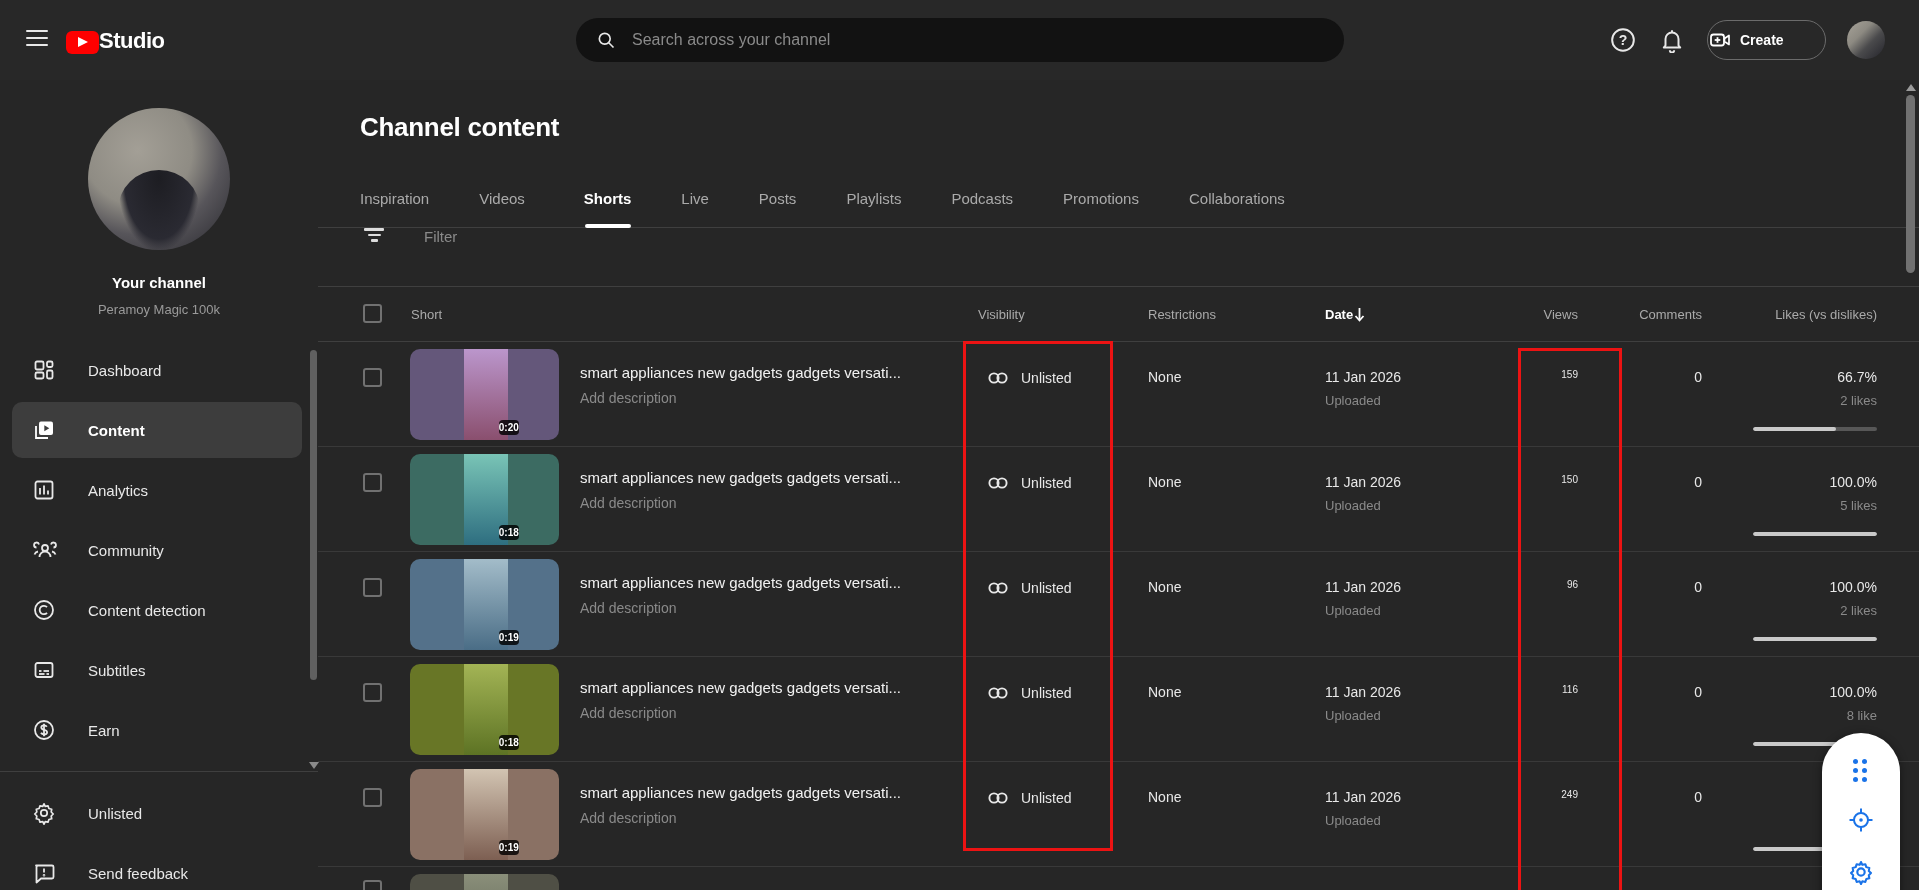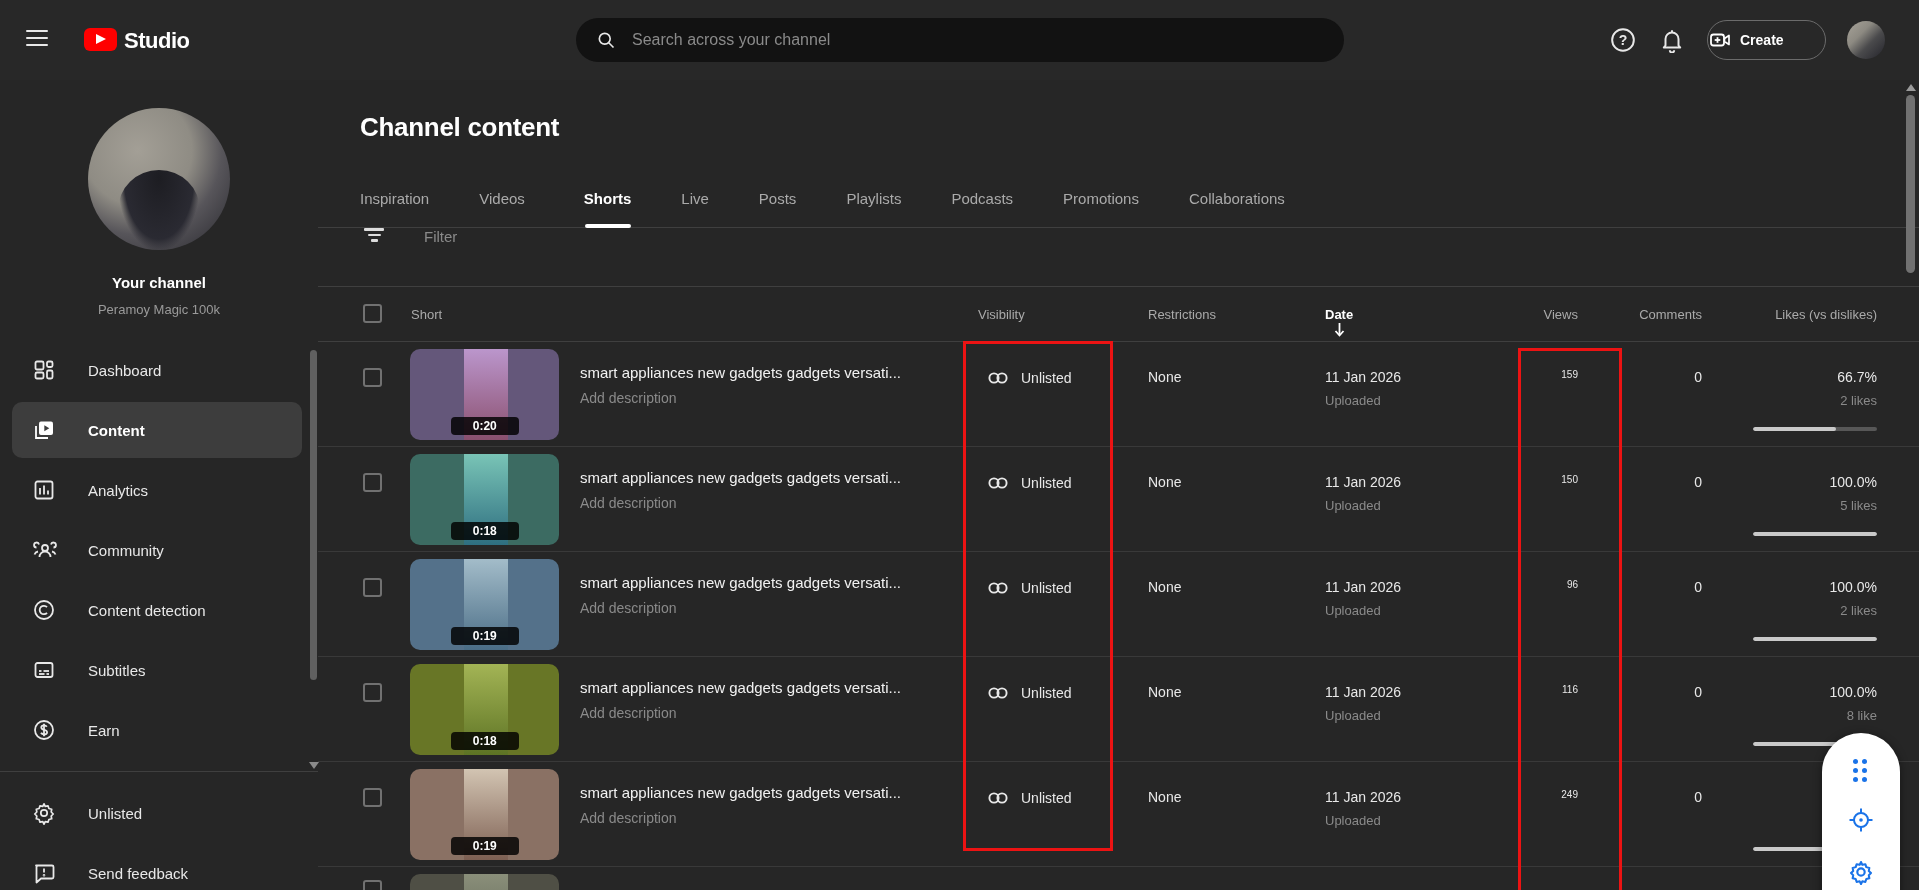--- a/index.html
+++ b/index.html
@@ -4,21 +4,21 @@
 <style>
   * { margin:0; padding:0; box-sizing:border-box; }
   html,body { width:1919px; height:890px; overflow:hidden; background:#262626;
     font-family:"Liberation Sans","DejaVu Sans",sans-serif; }
   .app { position:relative; width:1919px; height:890px; background:#262626; overflow:hidden; }
 
   
   .topbar { position:absolute; left:0; top:0; width:1919px; height:80px; background:#282828; z-index:40; }
   .hamburger { position:absolute; left:26px; top:30px; width:22px; height:18px; cursor:pointer; }
   .hamburger i { display:block; height:2px; background:#e8e8e8; margin-bottom:5px; border-radius:1px; }
-  .logo { position:absolute; left:84px; top:28px; display:flex; align-items:flex-start; gap:7px; }
+  .logo { position:absolute; left:66px; top:28px; display:flex; align-items:flex-end; }
   .logo-badge { width:33px; height:23px; background:var(--yt-red); border-radius:6px; position:relative; }
   .logo-badge::after { content:""; position:absolute; left:12px; top:6px; border-left:10px solid #fff;
     border-top:5.5px solid transparent; border-bottom:5.5px solid transparent; }
   .logo-text { color:#fff; font-size:22px; font-weight:700; letter-spacing:-0.5px; }
   .searchbox { position:absolute; left:576px; top:18px; width:768px; height:44px; background:#121212;
     border-radius:22px; display:flex; align-items:center; padding-left:20px; }
   .search-glyph { width:20px; height:20px; margin-right:16px; }
   .searchbox input { background:transparent; border:none; outline:none; color:#ddd; font-size:16px; width:640px;
     font-family:inherit; }
   .searchbox input::placeholder { color:#8a8a8a; }
@@ -67,27 +67,27 @@
   .filter-glyph { margin-left:46px; width:20px; height:16px; display:flex; flex-direction:column; align-items:center; gap:3px; cursor:pointer; }
   .filter-glyph i { display:block; height:2.5px; background:#ddd; border-radius:1px; }
   .filter-glyph i:nth-child(1){width:20px;} .filter-glyph i:nth-child(2){width:13px;} .filter-glyph i:nth-child(3){width:7px;}
   .filter-text { margin-left:40px; color:#8a8a8a; font-size:15px; cursor:text; }
 
   
   .thead { position:absolute; left:318px; top:287px; width:1601px; height:55px; border-bottom:1px solid #3f3f3f; z-index:5; }
   .thead .hcell { position:absolute; top:20px; color:#aaa; font-size:13px; }
   .cb { position:absolute; width:19px; height:19px; border:2px solid #717171; border-radius:3px; cursor:pointer; }
   .thead .cb { left:45px; top:17px; }
-  .hdate { color:#fff !important; font-weight:700; display:flex; gap:0; align-items:center; cursor:pointer;flex-direction:column; }
+  .hdate { color:#fff !important; font-weight:700; display:flex; gap:0; align-items:center; cursor:pointer; }
   .row { position:absolute; left:318px; width:1601px; height:105px; border-bottom:1px solid #393939; }
   .row .cb { left:45px; top:26px; }
   .thumb { position:absolute; left:92px; top:7px; width:149px; height:91px; border-radius:10px; overflow:hidden; cursor:pointer; }
   .thumb-main { position:absolute; left:36%; top:0; width:30%; height:100%; }
-  .dur { position:absolute; right:27%; bottom:5px; background:rgba(0,0,0,0.82); color:#fff; font-size:12px;
-    font-weight:700; padding:2px 22px; border-radius:4px; }
+  .dur { position:absolute; right:27%; bottom:5px; background:rgba(0,0,0,0.82); color:#fff; font-size:10px;
+    font-weight:700; padding:2px 0; border-radius:4px; }
   .vtitle { position:absolute; left:262px; top:22px; width:392px; color:#f1f1f1; font-size:15px;
     white-space:nowrap; overflow:hidden; cursor:pointer; }
   .vdesc { position:absolute; left:262px; top:48px; color:#8a8a8a; font-size:14px; cursor:pointer; }
   .cvis { position:absolute; left:668px; top:24px; display:flex; align-items:center; gap:11px; color:#e8e8e8; font-size:14px; }
   .crestr { position:absolute; left:830px; top:27px; color:#e8e8e8; font-size:14px; }
   .cdate { position:absolute; left:1007px; top:27px; color:#e8e8e8; font-size:14px; }
   .cdate .sub, .clikes .sub { color:#8a8a8a; font-size:13px; margin-top:8px; }
   .cviews { position:absolute; left:1160px; top:27px; width:100px; text-align:right; color:#e8e8e8; font-size:10px; }
   .ccomm { position:absolute; left:1284px; top:27px; width:100px; text-align:right; color:#e8e8e8; font-size:14px; }
   .clikes { position:absolute; left:1359px; top:27px; width:200px; text-align:right; color:#e8e8e8; font-size:14px; }

